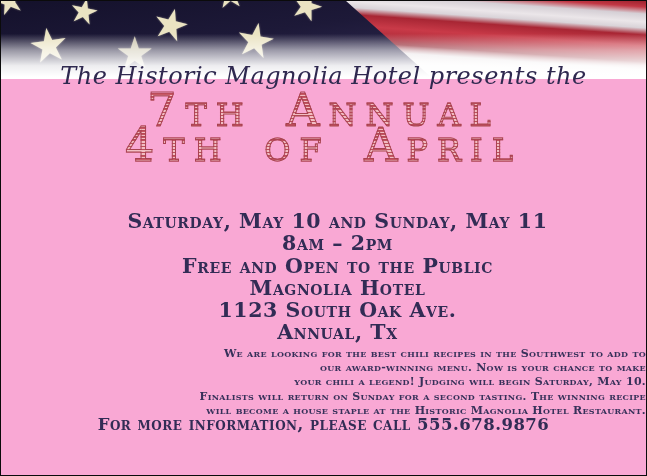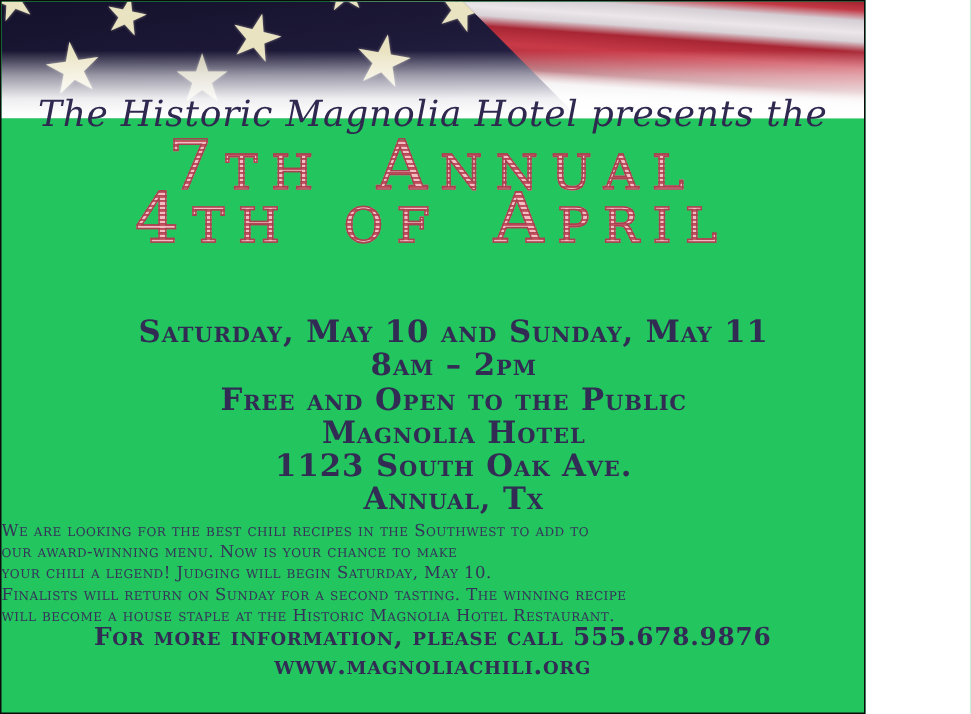--- a/index.html
+++ b/index.html
@@ -1,22 +1,22 @@
 <!DOCTYPE html>
 <html><head>
 <meta charset="utf-8">
 <style>
   html, body { margin: 0; padding: 0; background: #ffffff; }
   .flyer {
     position: relative;
-    width: 577px;
+    width: 647px;
     height: 476px;
     box-sizing: border-box;
     border: 1px solid #0b0b0b;
-    background: #22c55e;
+    background: #f9a8d4;
     overflow: hidden;
     font-family: "DejaVu Serif", serif;
   }
 
   
   .flag {
     position: absolute;
     top: 0; left: 0; right: 0;
     height: 78px;
     overflow: hidden;
@@ -96,23 +96,23 @@
     font-variant: small-caps;
     font-weight: bold;
     font-size: 20.5px;
     line-height: 22.3px;
     letter-spacing: .6px;
     color: #322c55;
     margin-left: 14px;
   }
   .description {
     position: absolute; top: 346px; left: 0; width: 100%;
-    text-align: left;
+    text-align: right;
     font-variant: small-caps;
-    font-weight: normal;
+    font-weight: bold;
     font-size: 11px;
     line-height: 14.2px;
     letter-spacing: .3px;
     color: #37315a;
     white-space: pre-line;
   }
   .contact {
     position: absolute; top: 415px; left: 0; width: 100%;
     text-align: center;
     font-variant: small-caps;
@@ -160,16 +160,15 @@
   </div>
 
   <div class="description">We are looking for the best chili recipes in the Southwest to add to
 our award-winning menu. Now is your chance to make
 your chili a legend! Judging will begin Saturday, May 10.
 Finalists will return on Sunday for a second tasting. The winning recipe
 will become a house staple at the Historic Magnolia Hotel Restaurant.</div>
 
   <div class="contact">
     <div>For more information, please call 555.678.9876</div>
-    <div>www.magnoliachili.org</div>
   </div>
 
 </div>
 
 </body></html>

